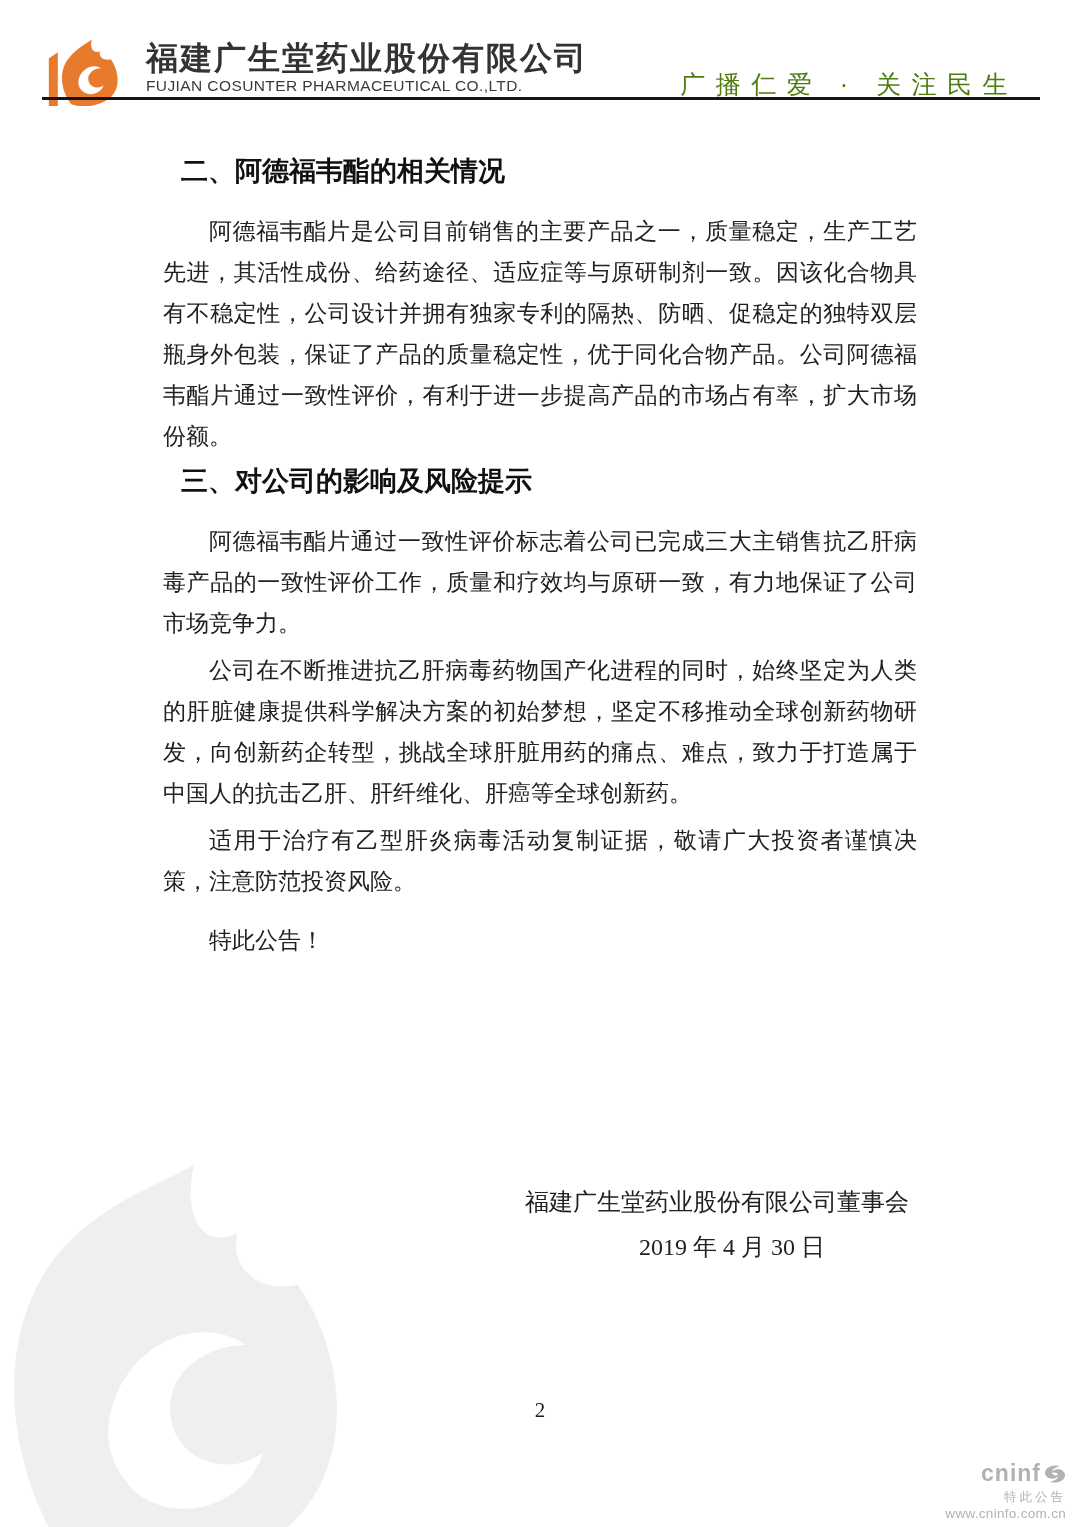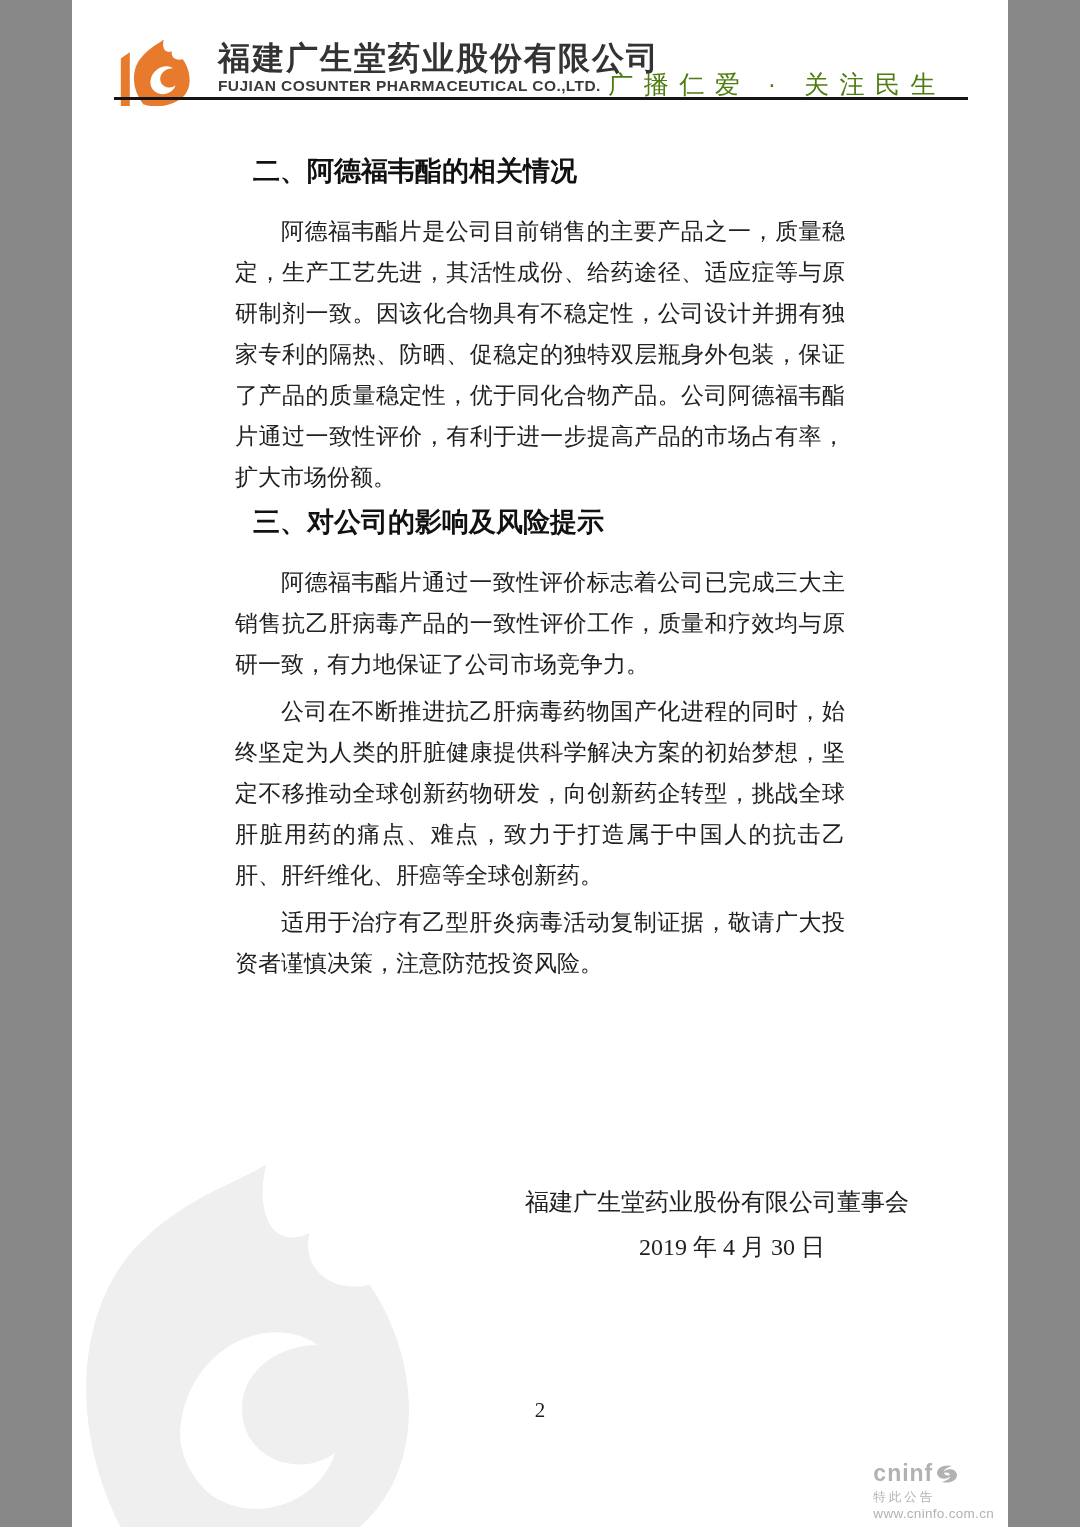--- a/index.html
+++ b/index.html
@@ -1,38 +1,38 @@
 <!DOCTYPE html>
 <html><head>
 <meta charset="utf-8">
 <style>
   html,body { margin:0; padding:0; background:#888; }
   .page {
     position: relative;
-    width: 936px;
+    width: 1080px;
     height: 1527px;
     margin: 0 auto;
     background: #ffffff;
     overflow: hidden;
     font-family: "Liberation Serif", "DejaVu Serif", serif;
     color: #212121;
   }
 
   
   .header { position:absolute; left:0; top:0; width:100%; height:110px; }
   .logo { position:absolute; left:44px; top:36px; width:94px; height:70px; }
   .company-names { position:absolute; left:146px; top:40px; }
   .company-cn {
     font-family: "Liberation Sans", "DejaVu Sans", sans-serif;
     font-weight: 700; font-size: 32px; line-height: 36px;
     color: #333333; letter-spacing: 2px; white-space: nowrap;
   }
   .company-en {
     font-family: "Liberation Sans", "DejaVu Sans", sans-serif;
-    font-weight: 700; font-size: 15.5px; line-height: 19px;
+    font-weight: 400; font-size: 15.5px; line-height: 19px;
     color: #3a3a3a; letter-spacing: 0.4px; white-space: nowrap;
   }
   .slogan {
     position:absolute; right:62px; top:68px;
     font-family: "Liberation Sans", "DejaVu Sans", sans-serif;
     font-size: 25px; color: #4d7c0f; letter-spacing: 0.42em; white-space: nowrap;
   }
   .header-rule {
     position:absolute; left:42px; right:40px; top:97px;
     height: 3px; background:#151515;
@@ -66,21 +66,21 @@
     font-size: 24px; white-space: nowrap;
   }
 
   
   .page-number {
     position:absolute; left:0; right:0; top:1398px;
     text-align:center; font-size: 21px; color:#1c1c1c;
   }
   .cninfo {
     position:absolute; right:14px; top:1460px;
-    color:#b3b1b1;
+    text-align:right; color:#b3b1b1;
     font-family: "Liberation Sans", "DejaVu Sans", sans-serif;
     line-height: 1.15;
   }
   .cninfo-brand { font-weight:700; font-size:23px; letter-spacing:1px; }
   .cninfo-brand .swirl { display:inline-block; vertical-align:-3px; margin-left:3px; }
   .cninfo-cn { font-size:12.5px; letter-spacing:3px; margin-top:1px; }
   .cninfo-url { font-size:13.5px; margin-top:1px; letter-spacing:0.3px; }
 
   
   .watermark {
@@ -120,20 +120,21 @@
 
   <div class="content">
     <h2 class="first">二、阿德福韦酯的相关情况</h2>
     <p>阿德福韦酯片是公司目前销售的主要产品之一，质量稳定，生产工艺先进，其活性成份、给药途径、适应症等与原研制剂一致。因该化合物具有不稳定性，公司设计并拥有独家专利的隔热、防晒、促稳定的独特双层瓶身外包装，保证了产品的质量稳定性，优于同化合物产品。公司阿德福韦酯片通过一致性评价，有利于进一步提高产品的市场占有率，扩大市场份额。</p>
 
     <h2 class="second">三、对公司的影响及风险提示</h2>
     <p>阿德福韦酯片通过一致性评价标志着公司已完成三大主销售抗乙肝病毒产品的一致性评价工作，质量和疗效均与原研一致，有力地保证了公司市场竞争力。</p>
     <p>公司在不断推进抗乙肝病毒药物国产化进程的同时，始终坚定为人类的肝脏健康提供科学解决方案的初始梦想，坚定不移推动全球创新药物研发，向创新药企转型，挑战全球肝脏用药的痛点、难点，致力于打造属于中国人的抗击乙肝、肝纤维化、肝癌等全球创新药。</p>
     <p>适用于治疗有乙型肝炎病毒活动复制证据，敬请广大投资者谨慎决策，注意防范投资风险。</p>
 
+    <p class="closing">特此公告！</p>
   </div>
 
   <div class="signature-org">福建广生堂药业股份有限公司董事会</div>
   <div class="signature-date">2019 年 4 月 30 日</div>
 
   <div class="page-number">2</div>
 
   <div class="cninfo">
     <div class="cninfo-brand">
       <span>cninf</span><span class="swirl">

